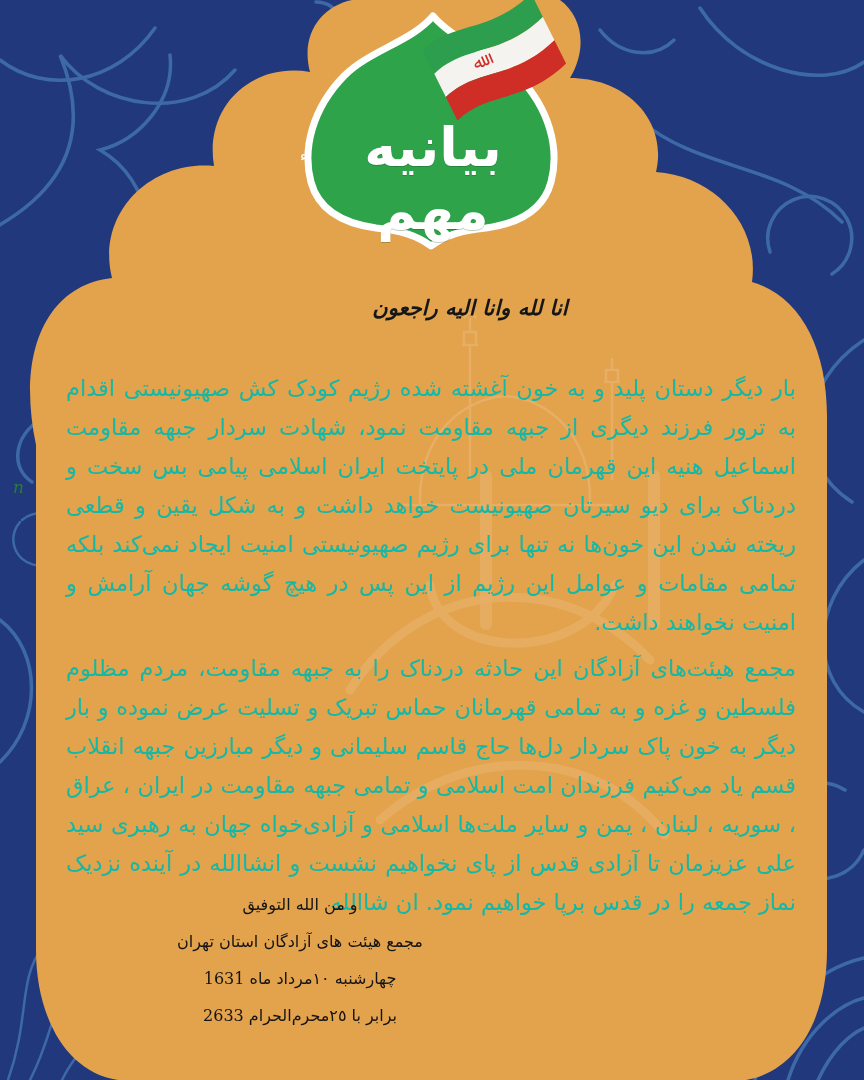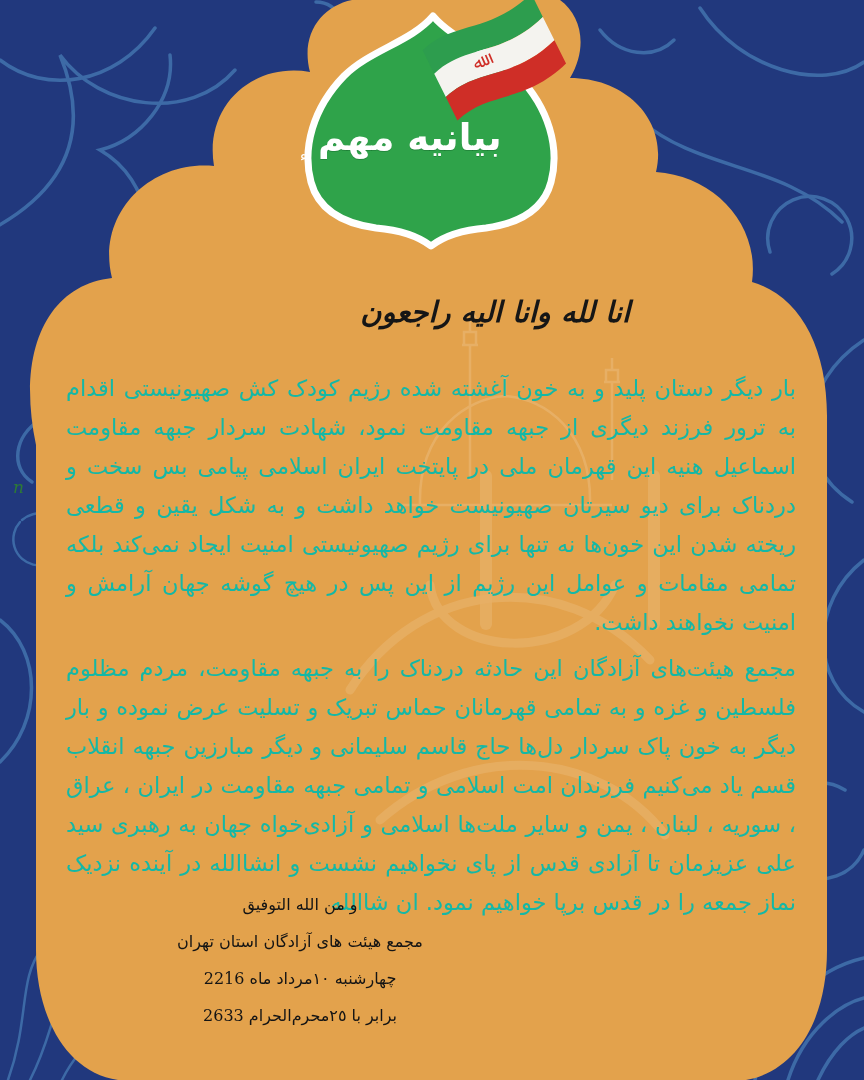--- a/index.html
+++ b/index.html
@@ -7,33 +7,33 @@
     position:relative;width:864px;height:1080px;overflow:hidden;
     background:#21387d;
     font-family:"DejaVu Sans","Liberation Sans",sans-serif;
   }
   .layer{position:absolute;left:0;top:0;width:864px;height:1080px;}
   svg{display:block;}
 
   
   .badge-title{
     position:absolute;left:318px;top:116px;width:230px;
-    text-align:left;color:#ffffff;font-size:37px;font-weight:bold;
+    text-align:center;color:#ffffff;font-size:54px;font-weight:bold;
     direction:rtl;z-index:6;text-shadow:0 1px 0 rgba(0,60,20,.25);
   }
   .badge-flourish{
     position:absolute;left:300px;top:148px;color:#fff;font-size:14px;z-index:6;
   }
 
   
   .callig-header{
     position:absolute;left:310px;top:295px;width:320px;z-index:7;
-    direction:rtl;color:#161616;
+    text-align:center;direction:rtl;color:#161616;
     font-family:"DejaVu Serif","DejaVu Sans",serif;
-    font-size:29px;font-weight:bold;font-style:italic;
+    font-size:21px;font-weight:bold;font-style:italic;
   }
 
   
   .body-text{
     position:absolute;left:66px;top:369px;width:730px;z-index:7;
     direction:rtl;text-align:justify;color:#14b8a6;
     font-size:22.5px;line-height:39px;
   }
   .body-text p{margin:0 0 7px 0;}
 
@@ -149,19 +149,19 @@
   <div class="callig-header">انا لله وانا الیه راجعون</div>
 
   <div class="body-text">
     <p>بار دیگر دستان پلید و به خون آغشته شده رژیم کودک کش صهیونیستی اقدام به ترور فرزند دیگری از جبهه مقاومت نمود، شهادت سردار جبهه مقاومت اسماعیل هنیه این قهرمان ملی در پایتخت ایران اسلامی پیامی بس سخت و دردناک برای دیو سیرتان صهیونیست خواهد داشت و به شکل یقین و قطعی ریخته شدن این خون‌ها نه تنها برای رژیم صهیونیستی امنیت ایجاد نمی‌کند بلکه تمامی مقامات و عوامل این رژیم از این پس در هیچ گوشه جهان  آرامش و امنیت نخواهند داشت.</p>
     <p>مجمع هیئت‌های آزادگان این حادثه دردناک را به جبهه مقاومت، مردم مظلوم فلسطین و غزه و به تمامی قهرمانان حماس تبریک و تسلیت عرض نموده و بار دیگر به خون پاک سردار دل‌ها حاج قاسم سلیمانی و دیگر مبارزین  جبهه انقلاب قسم یاد می‌کنیم فرزندان امت اسلامی و تمامی جبهه مقاومت در ایران ، عراق ، سوریه ، لبنان ، یمن و سایر ملت‌ها اسلامی و آزادی‌خواه جهان به رهبری سید علی عزیزمان تا آزادی قدس از پای نخواهیم نشست و انشاالله در آینده نزدیک نماز جمعه را در قدس برپا خواهیم نمود. ان شاالله</p>
   </div>
 
   <div class="signature">
     <div>و من الله التوفیق</div>
     <div>مجمع هیئت های آزادگان استان تهران</div>
-    <div>چهارشنبه ١٠مرداد ماه 2216</div>
+    <div>چهارشنبه ١٠مرداد ماه 1631</div>
     <div>برابر با ٢٥محرم‌الحرام 2633</div>
   </div>
 
   <div class="stray-letter">n</div>
 
 </div>
 
 </body></html>

